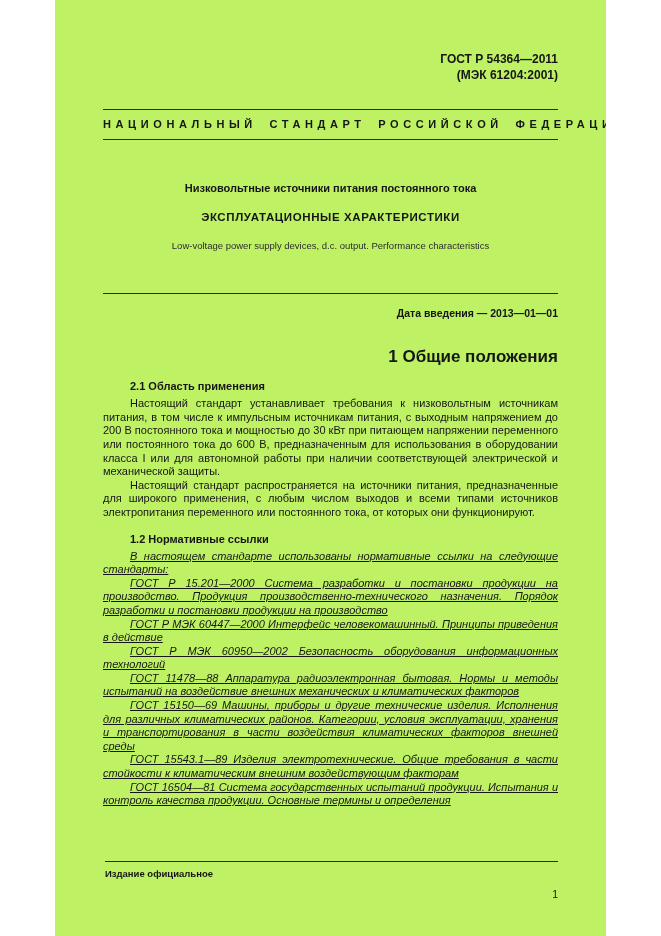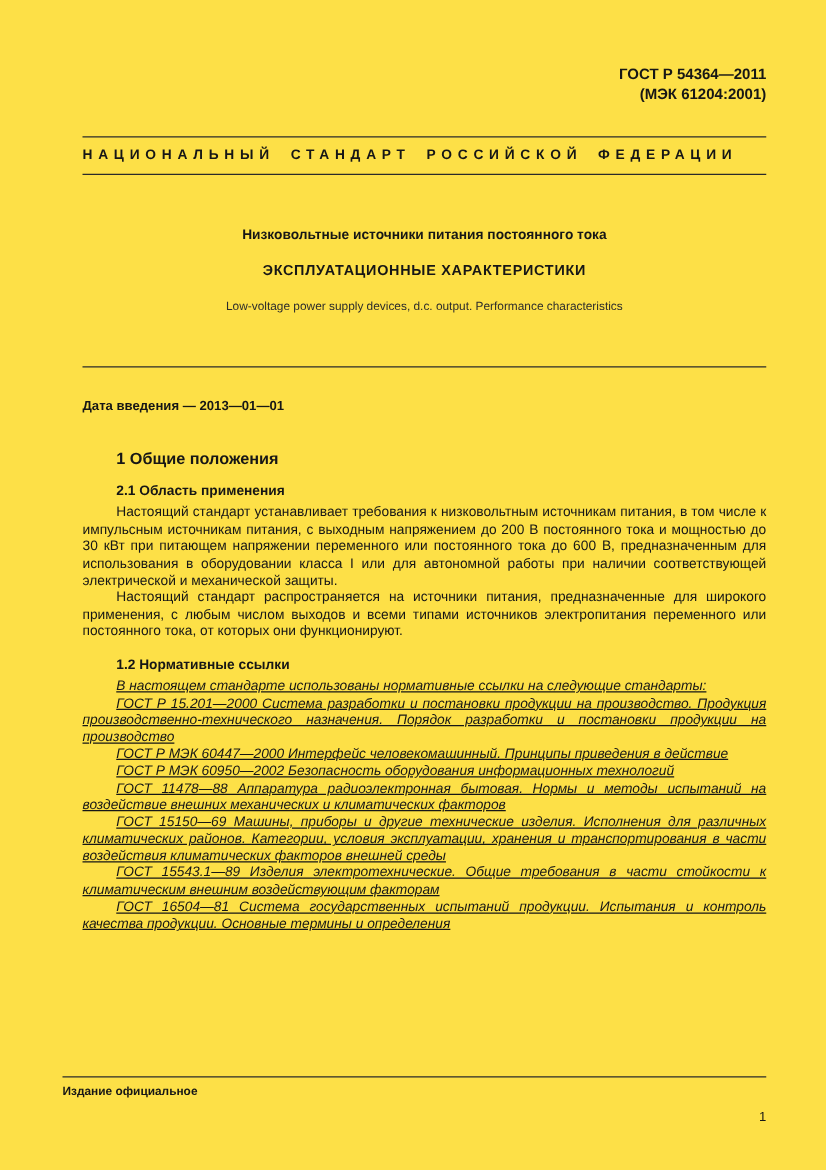--- a/index.html
+++ b/index.html
@@ -1,25 +1,25 @@
 <!DOCTYPE html>
 <html><head>
 <meta charset="utf-8">
 <style>
   html, body { margin: 0; padding: 0; background: #ffffff; }
   .page {
     position: relative;
-    width: 661px;
+    width: 551px;
     height: 936px;
     box-sizing: border-box;
     margin: 0 auto;
-    background: #fde047;
+    background: #bef264;
     color: #161616;
     font-family: "Liberation Sans", sans-serif;
-    padding: 52px 48px 0 66px;
+    padding: 52px 48px 0 48px;
     overflow: hidden;
   }
   .rule { border: none; border-top: 1px solid #2a2a2a; margin: 0; }
 
   .doc-header {
     text-align: right;
     font-weight: bold;
     font-size: 12px;
     line-height: 1.3;
     margin-bottom: 26px;
@@ -35,30 +35,31 @@
   }
 
   .title-block { text-align: center; }
   .title-ru   { font-weight: bold; font-size: 11px;   margin-top: 42px; }
   .title-main { font-weight: bold; font-size: 11.5px; letter-spacing: 0.6px; margin-top: 17px; }
   .title-en   { font-size: 9.5px;  color: #2c2c2c;    margin-top: 17px; }
 
   .rule-title { margin-top: 42px; }
 
   .date-intro {
-    text-align: left;
+    text-align: right;
     font-weight: bold;
     font-size: 10.5px;
-    margin-top: 25px;
+    margin-top: 13px;
   }
 
   .h1 {
-    font-size: 13px;
+    font-size: 17px;
     font-weight: bold;
     margin: 28px 0 0 27px;
+    text-align: right;
   }
   .h2 {
     font-size: 11px;
     font-weight: bold;
     margin: 13px 0 5px 27px;
   }
   .para {
     font-size: 11px;
     line-height: 13.6px;
     text-align: justify;

